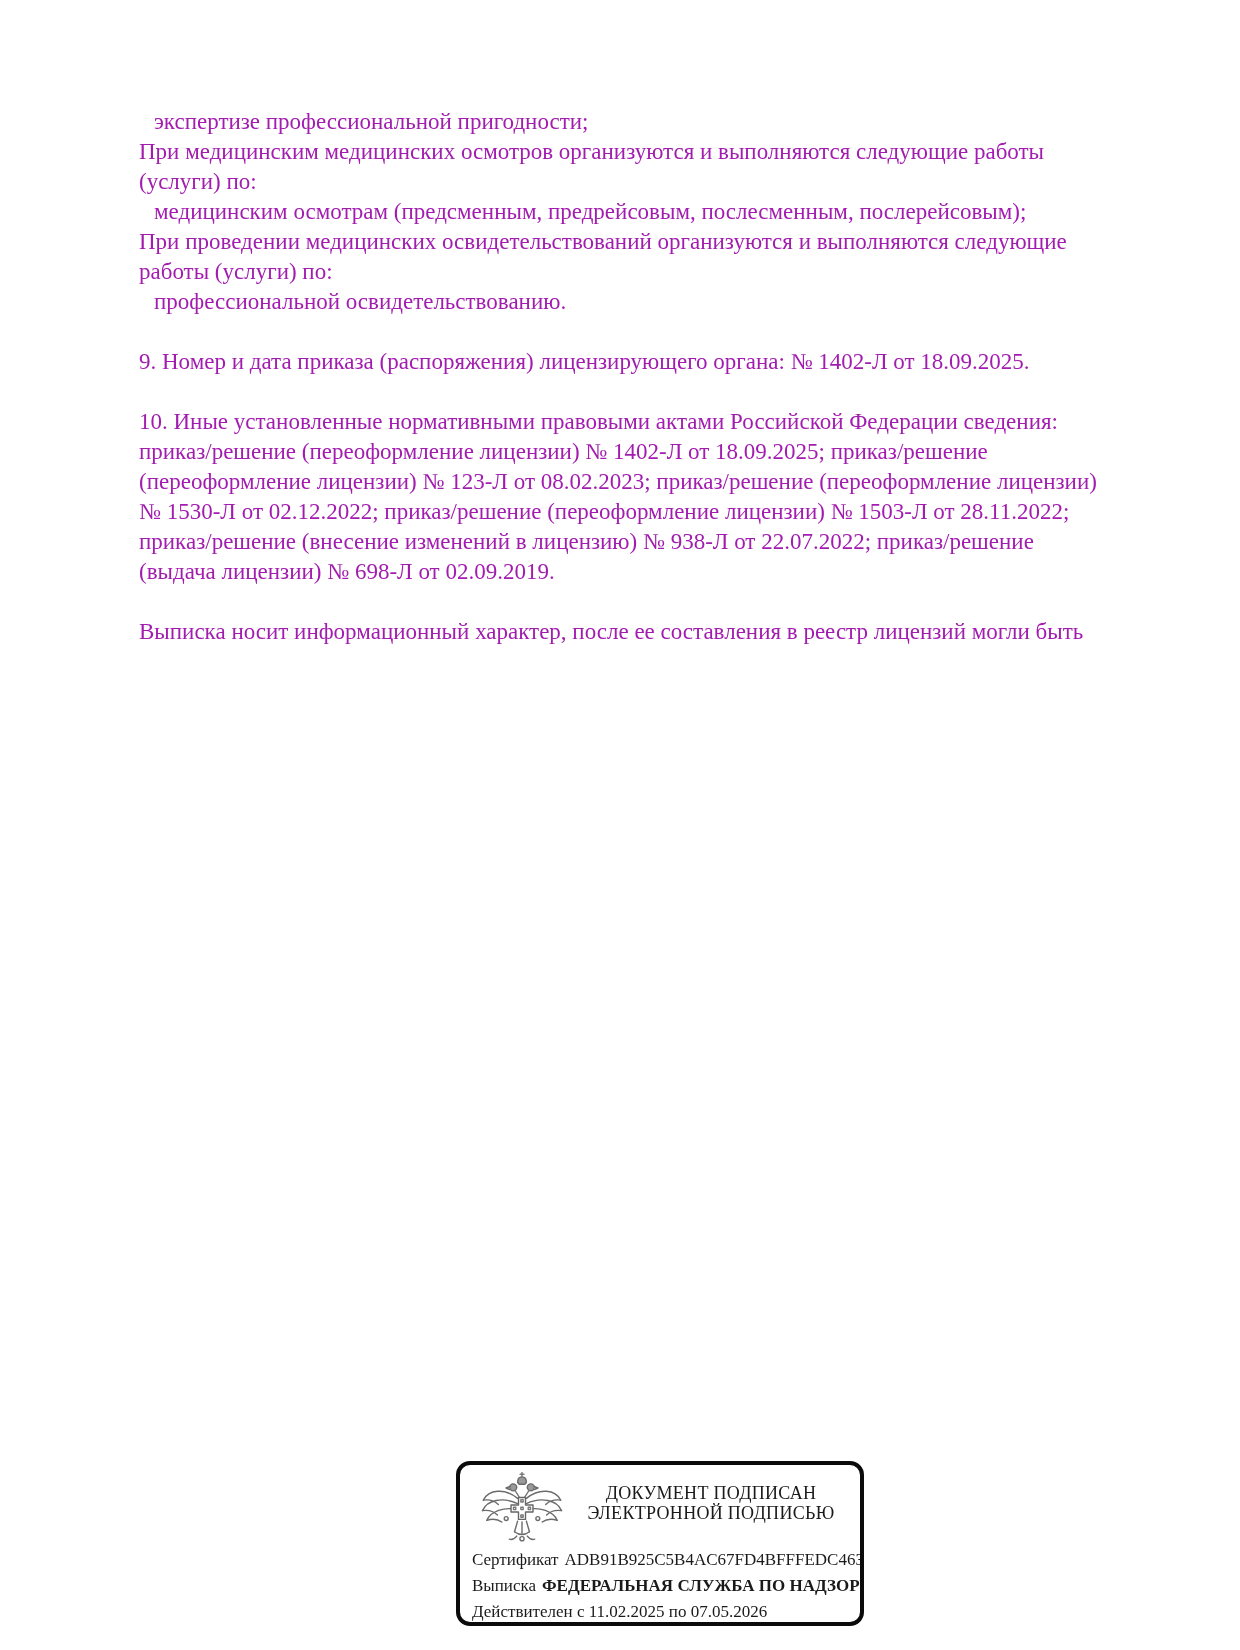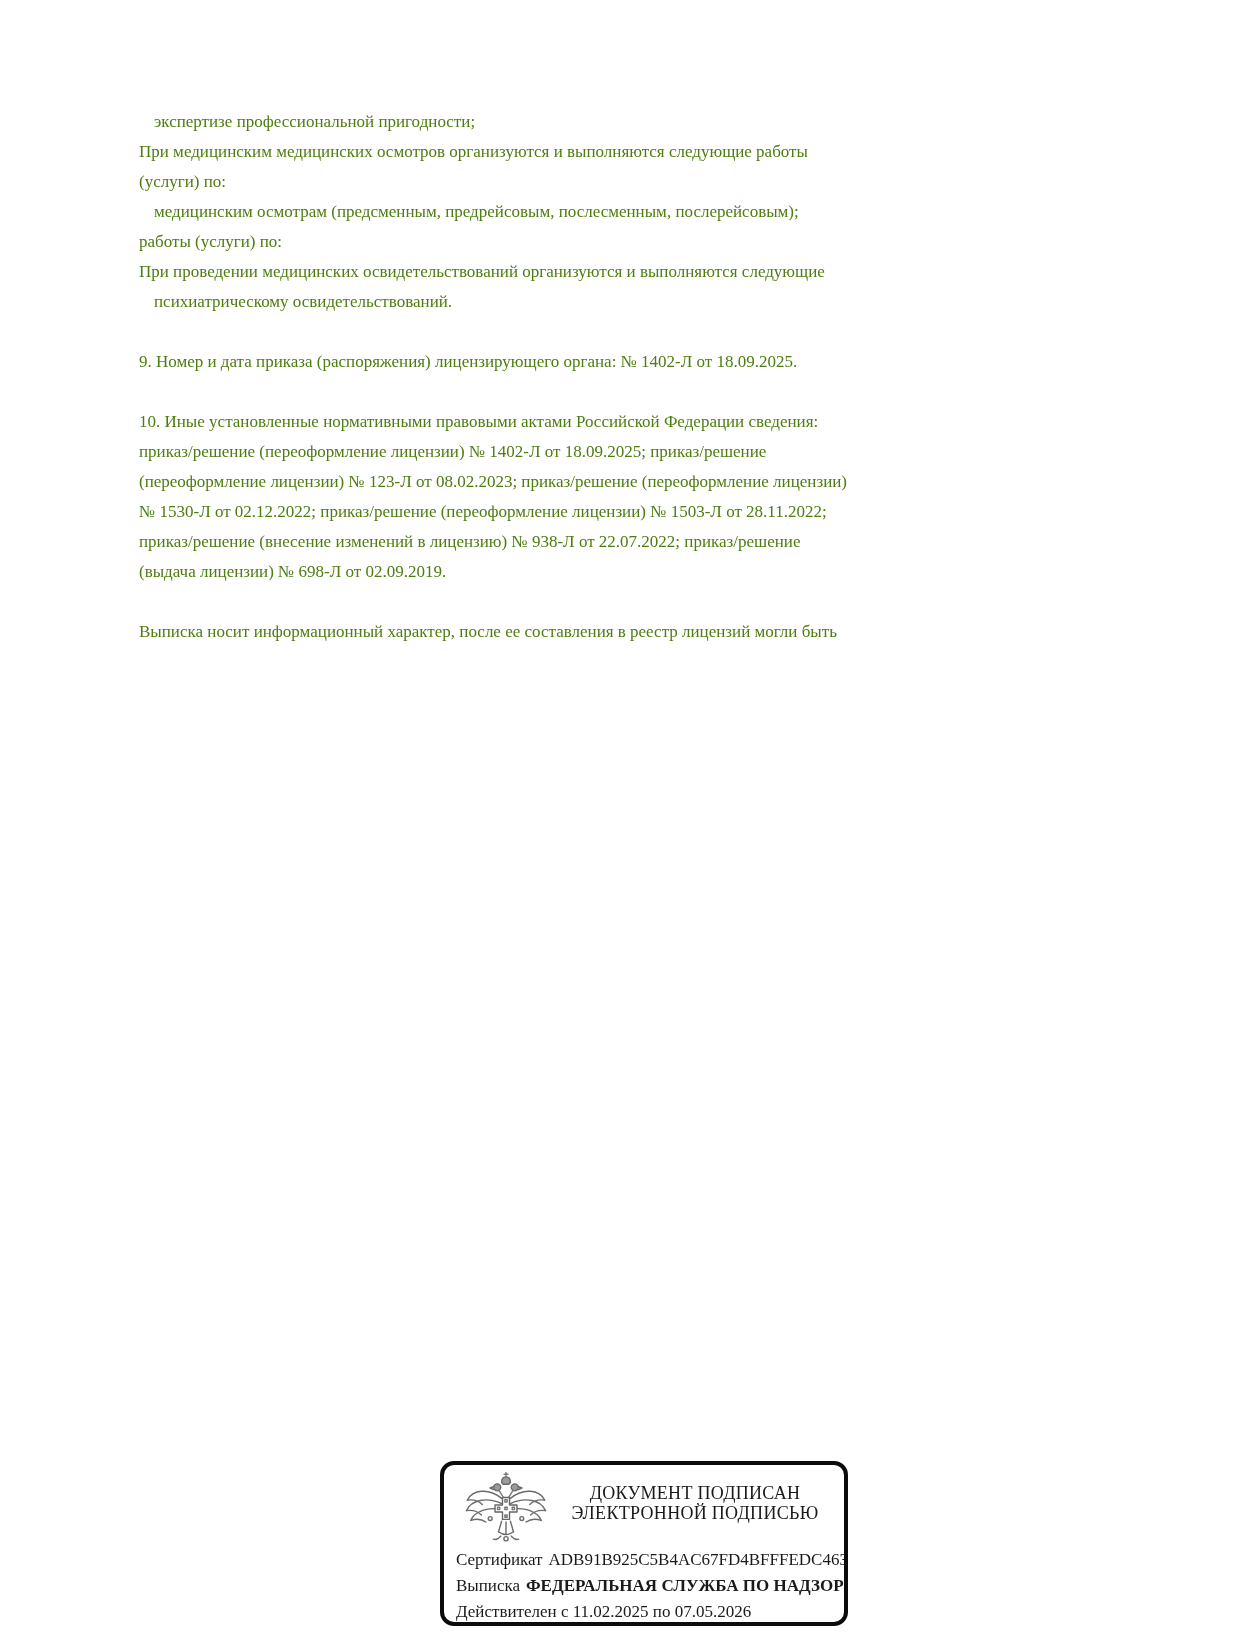--- a/index.html
+++ b/index.html
@@ -14,35 +14,35 @@
     background: #ffffff;
     color: #000000;
     font-family: "Liberation Serif", "DejaVu Serif", serif;
     overflow: hidden;
   }
   .doc-text {
     position: absolute;
     left: 139px;
     top: 107px;
     width: 1060px;
-    font-size: 17px;
+    font-size: 23px;
     line-height: 30px;
-    color: #4d7c0f;
+    color: #a21caf;
   }
   .doc-line {
     height: 30px;
     white-space: pre;
   }
   .doc-line.indent {
     padding-left: 15px;
   }
   
   .stamp {
     position: absolute;
-    left: 440px;
+    left: 456px;
     top: 1461px;
     width: 408px;
     height: 165px;
     box-sizing: border-box;
     border: 4px solid #0b0b0b;
     border-radius: 14px;
     background: #ffffff;
   }
   .stamp .emblem {
     position: absolute;
@@ -83,23 +83,23 @@
 </head>
 <body>
 
 <div class="page">
 
   <div class="doc-text">
       <div class="doc-line indent">экспертизе профессиональной пригодности;</div>
       <div class="doc-line">При медицинским медицинских осмотров организуются и выполняются следующие работы</div>
       <div class="doc-line">(услуги) по:</div>
       <div class="doc-line indent">медицинским осмотрам (предсменным, предрейсовым, послесменным, послерейсовым);</div>
+      <div class="doc-line">При проведении медицинских освидетельствований организуются и выполняются следующие</div>
       <div class="doc-line">работы (услуги) по:</div>
-      <div class="doc-line">При проведении медицинских освидетельствований организуются и выполняются следующие</div>
-      <div class="doc-line indent">психиатрическому освидетельствований.</div>
+      <div class="doc-line indent">профессиональной освидетельствованию.</div>
       <div class="doc-line"></div>
       <div class="doc-line">9. Номер и дата приказа (распоряжения) лицензирующего органа: № 1402-Л от 18.09.2025.</div>
       <div class="doc-line"></div>
       <div class="doc-line">10. Иные установленные нормативными правовыми актами Российской Федерации сведения:</div>
       <div class="doc-line">приказ/решение (переоформление лицензии) № 1402-Л от 18.09.2025; приказ/решение</div>
       <div class="doc-line">(переоформление лицензии) № 123-Л от 08.02.2023; приказ/решение (переоформление лицензии)</div>
       <div class="doc-line">№ 1530-Л от 02.12.2022; приказ/решение (переоформление лицензии) № 1503-Л от 28.11.2022;</div>
       <div class="doc-line">приказ/решение (внесение изменений в лицензию) № 938-Л от 22.07.2022; приказ/решение</div>
       <div class="doc-line">(выдача лицензии) № 698-Л от 02.09.2019.</div>
       <div class="doc-line"></div>

